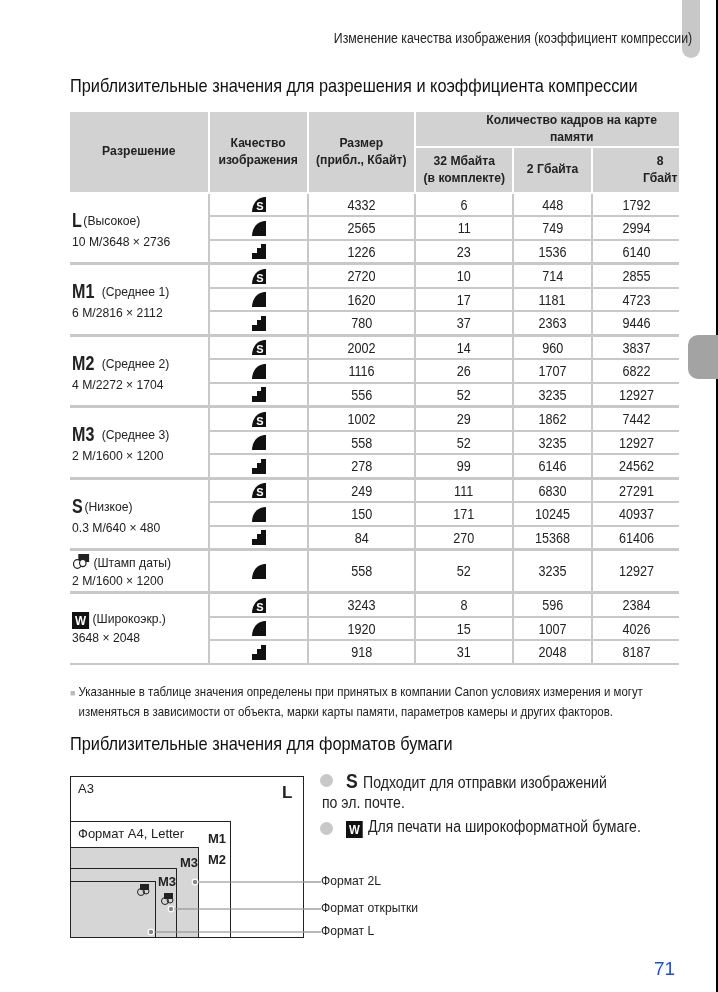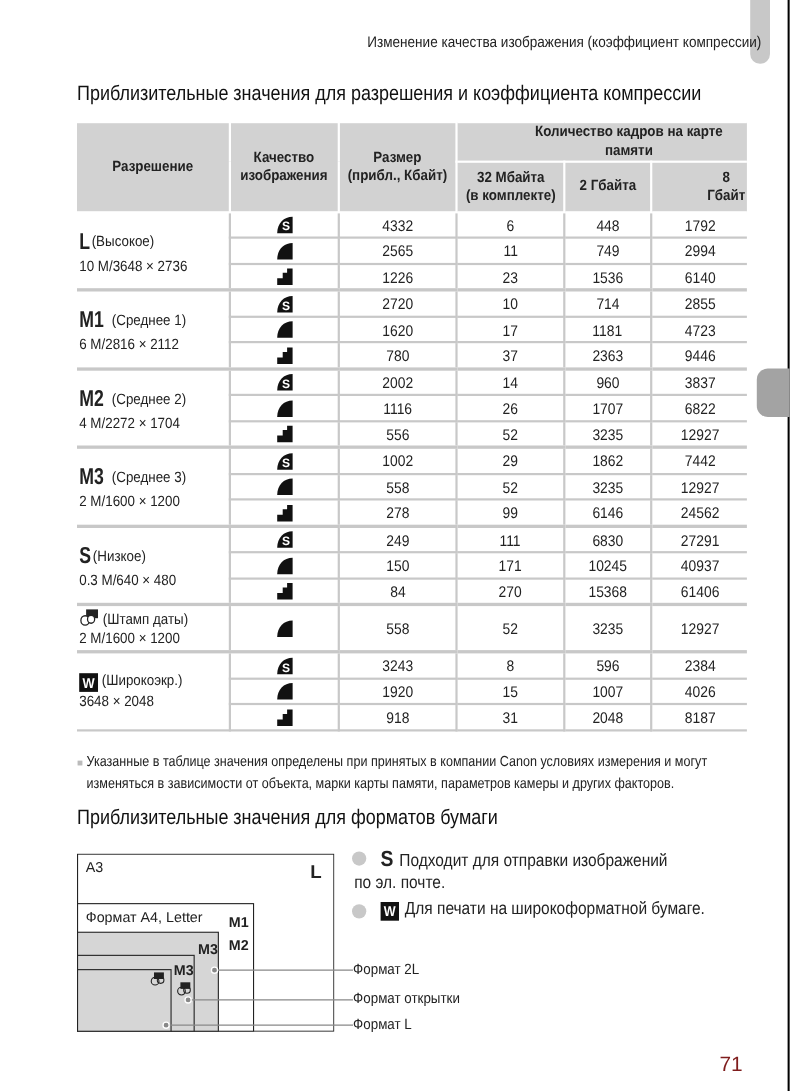--- a/index.html
+++ b/index.html
@@ -32,21 +32,21 @@
   .note .dot { color: #bbb; font-size: 9px; position: absolute; left: 0; top: 1px; }
   .note .txt { padding-left: 10px; display: block; transform: scaleX(0.86); transform-origin: left; white-space: nowrap; }
 
   .diagram { position: absolute; left: 70px; top: 776px; width: 234px; height: 162px; }
   .bullets { position: absolute; left: 318px; top: 770px; font-size: 16px; color: #222; }
   .bullet-row { position: relative; height: 24px; white-space: nowrap; }
   .bullet-dot { position: absolute; left: 2px; top: 4px; width: 13px; height: 13px; border-radius: 50%; background: #c8c8c8; }
   .bullet-text { position: absolute; left: 28px; top: 0; transform: scaleX(0.88); transform-origin: left; }
   .big-s { font-weight: bold; font-size: 20px; margin-right: 6px; }
   .callouts { position: absolute; left: 321px; font-size: 13.5px; color: #222; white-space: nowrap; transform: scaleX(0.9); transform-origin: left; }
-  .page-number { position: absolute; left: 654px; top: 958px; font-size: 19px; color: #7f1d1d; text-align: center; }
+  .page-number { position: absolute; left: 654px; top: 958px; font-size: 19px; color: #1d4ed8; text-align: center; }
 </style>
 </head>
 <body>
 
 <div class="right-rule"></div>
 <div class="top-tab"></div>
 <div class="side-tab"></div>
 
 <div class="running-head">Изменение качества изображения (коэффициент компрессии)</div>
 <div class="h1">Приблизительные значения для разрешения и коэффициента компрессии</div>

